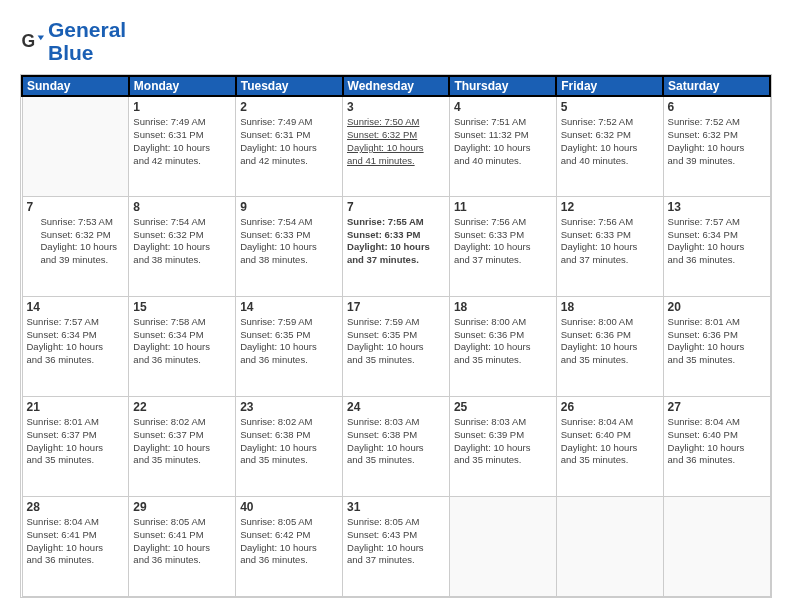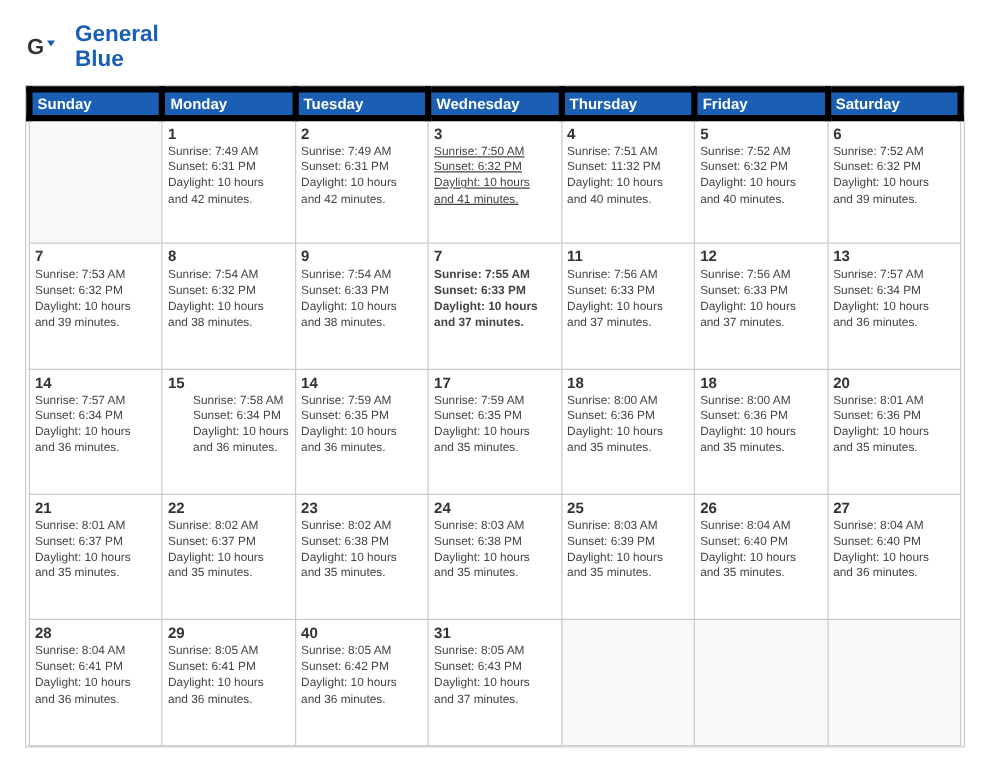--- a/index.html
+++ b/index.html
@@ -22,25 +22,24 @@
       justify-content: space-between;
       align-items: flex-start;
       margin-bottom: 10px;
     }
     .logo {
       display: flex;
       align-items: center;
       gap: 4px;
     }
     .logo-text {
-      font-size: 18px;
+      font-size: 21px;
       font-weight: bold;
       color: #333;
       line-height: 1.1;
-      margin-left: 12px;
     }
     .logo-text .blue { color: #1a5fb4; }
     .logo-icon {
       width: 24px;
       height: 24px;
     }
     .title-block {
       text-align: right;
     }
     .month-title {
@@ -64,21 +63,21 @@
       border-collapse: collapse;
       height: 100%;
     }
     .calendar thead tr th {
       background: #1a5fb4;
       color: #fff;
       font-size: 12px;
       font-weight: bold;
       padding: 2px 4px;
       text-align: left;
-      border: 5px solid #000000;
+      border: 2px solid #000000;
     }
     .calendar tbody tr td {
       vertical-align: top;
       border: 1px solid #ccc;
       padding: 3px 4px;
       font-size: 10px;
       color: #333;
       width: calc(100% / 7);
       height: 88px;
     }
@@ -173,21 +172,21 @@
               <span class="day-num">6</span>
               <div class="day-info" style="white-space: pre-line;">Sunrise: 7:52 AM
 Sunset: 6:32 PM
 Daylight: 10 hours
 and 39 minutes.</div>
             </td>
           </tr>
           <tr>
             <td>
               <span class="day-num">7</span>
-              <div class="day-info" style="white-space: pre-line;">Sunrise: 7:53 AM
+              <div class="day-info" style="white-space: pre-line; margin-left: 14px;">Sunrise: 7:53 AM
 Sunset: 6:32 PM
 Daylight: 10 hours
 and 39 minutes.</div>
             </td>
             <td>
               <span class="day-num">8</span>
               <div class="day-info" style="white-space: pre-line;">Sunrise: 7:54 AM
 Sunset: 6:32 PM
 Daylight: 10 hours
 and 38 minutes.</div>
@@ -231,21 +230,21 @@
           <tr>
             <td>
               <span class="day-num">14</span>
               <div class="day-info" style="white-space: pre-line;">Sunrise: 7:57 AM
 Sunset: 6:34 PM
 Daylight: 10 hours
 and 36 minutes.</div>
             </td>
             <td>
               <span class="day-num">15</span>
-              <div class="day-info" style="white-space: pre-line; margin-left: 20px;">Sunrise: 7:58 AM
+              <div class="day-info" style="white-space: pre-line;">Sunrise: 7:58 AM
 Sunset: 6:34 PM
 Daylight: 10 hours
 and 36 minutes.</div>
             </td>
             <td>
               <span class="day-num">14</span>
               <div class="day-info" style="white-space: pre-line;">Sunrise: 7:59 AM
 Sunset: 6:35 PM
 Daylight: 10 hours
 and 36 minutes.</div>

